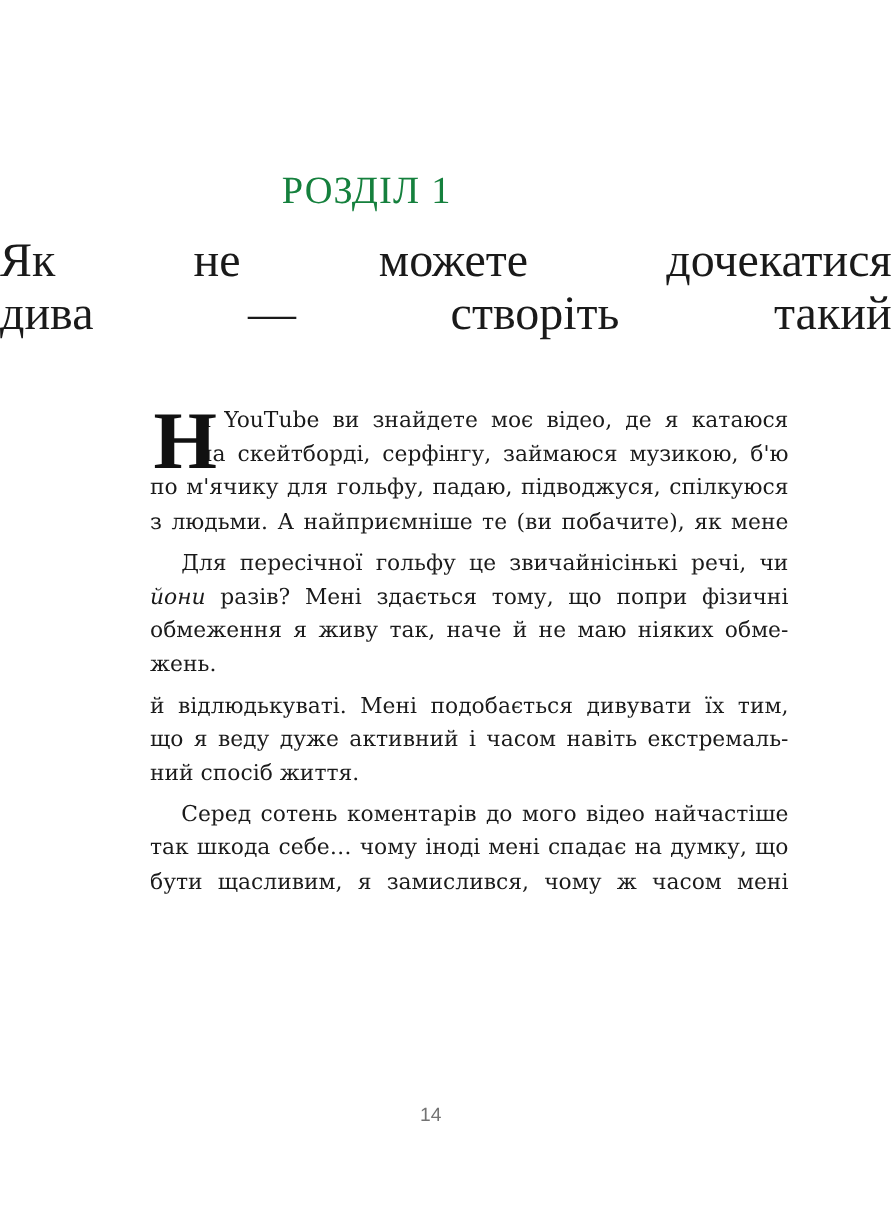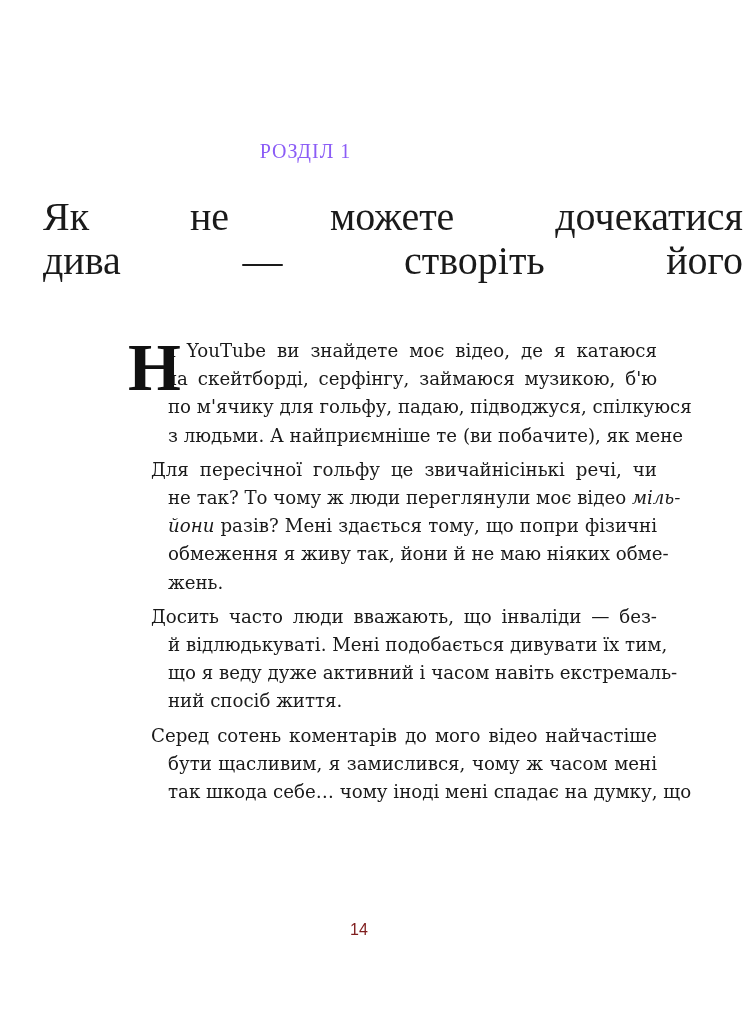--- a/index.html
+++ b/index.html
@@ -14,23 +14,23 @@
       overflow: hidden;
       color: #1a1a1a;
     }
     .chapter-label {
       position: absolute;
       top: 140px;
       left: 0;
       width: 611px;
       text-align: center;
       font-family: "Liberation Serif", "DejaVu Serif", serif;
-      font-size: 20px;
+      font-size: 32px;
       letter-spacing: 1px;
-      color: #8b5cf6;
+      color: #15803d;
     }
     .chapter-title {
       position: absolute;
       top: 195px;
       left: 0;
       width: 743px;
       text-align: center;
       font-family: "Liberation Serif", "DejaVu Serif", serif;
       font-size: 40px;
       line-height: 44px;
@@ -46,21 +46,20 @@
       font-size: 18.2px;
       line-height: 28.2px;
       color: #1a1a1a;
     }
     .para { margin: 0; }
     .line {
       display: block;
       white-space: nowrap;
       text-align: justify;
       text-align-last: justify;
-      padding-left: 43px;
     }
     .line.last {
       text-align-last: left;
     }
     .indent { padding-left: 26px; }
     .dropcap-line { padding-left: 40px; }
     .dropcap {
       position: absolute;
       left: 3px;
       top: 4px;
@@ -73,61 +72,59 @@
     .gap { height: 6px; }
     em { font-style: italic; }
     .page-number {
       position: absolute;
       top: 921px;
       left: 0;
       width: 718px;
       text-align: center;
       font-family: "Liberation Sans", "DejaVu Sans", sans-serif;
       font-size: 16px;
-      color: #7f1d1d;
+      color: #737373;
     }
   </style>
 </head>
 <body>
 
 <div class="chapter-label">РОЗДІЛ 1</div>
 
 <div class="chapter-title">
   <span class="line">Як не можете дочекатися</span>
-  <span class="line">дива — створіть його</span>
+  <span class="line">дива — створіть такий</span>
 </div>
 
 <div class="body-text">
   <span class="dropcap">Н</span>
 
   <div class="para">
     <span class="line dropcap-line">а YouTube ви знайдете моє відео, де я катаюся</span>
     <span class="line dropcap-line">на скейтборді, серфінгу, займаюся музикою, б'ю</span>
     <span class="line">по м'ячику для гольфу, падаю, підводжуся, спілкуюся</span>
     <span class="line">з людьми. А найприємніше те (ви побачите), як мене</span>
   </div>
   <div class="gap"></div>
 
   <div class="para">
     <span class="line indent">Для пересічної гольфу це звичайнісінькі речі, чи</span>
-    <span class="line"><span>не так? То чому ж люди переглянули моє відео </span><em>міль-</em></span>
     <span class="line"><em>йони</em><span> разів? Мені здається тому, що попри фізичні</span></span>
-    <span class="line">обмеження я живу так, йони й не маю ніяких обме-</span>
+    <span class="line">обмеження я живу так, наче й не маю ніяких обме-</span>
     <span class="line last">жень.</span>
   </div>
   <div class="gap"></div>
 
   <div class="para">
-    <span class="line indent">Досить часто люди вважають, що інваліди — без-</span>
     <span class="line">й відлюдькуваті. Мені подобається дивувати їх тим,</span>
     <span class="line">що я веду дуже активний і часом навіть екстремаль-</span>
     <span class="line last">ний спосіб життя.</span>
   </div>
   <div class="gap"></div>
 
   <div class="para">
     <span class="line indent">Серед сотень коментарів до мого відео найчастіше</span>
+    <span class="line">так шкода себе… чому іноді мені спадає на думку, що</span>
     <span class="line">бути щасливим, я замислився, чому ж часом мені</span>
-    <span class="line">так шкода себе… чому іноді мені спадає на думку, що</span>
   </div>
 </div>
 
 <div class="page-number">14</div>
 
 </body></html>

